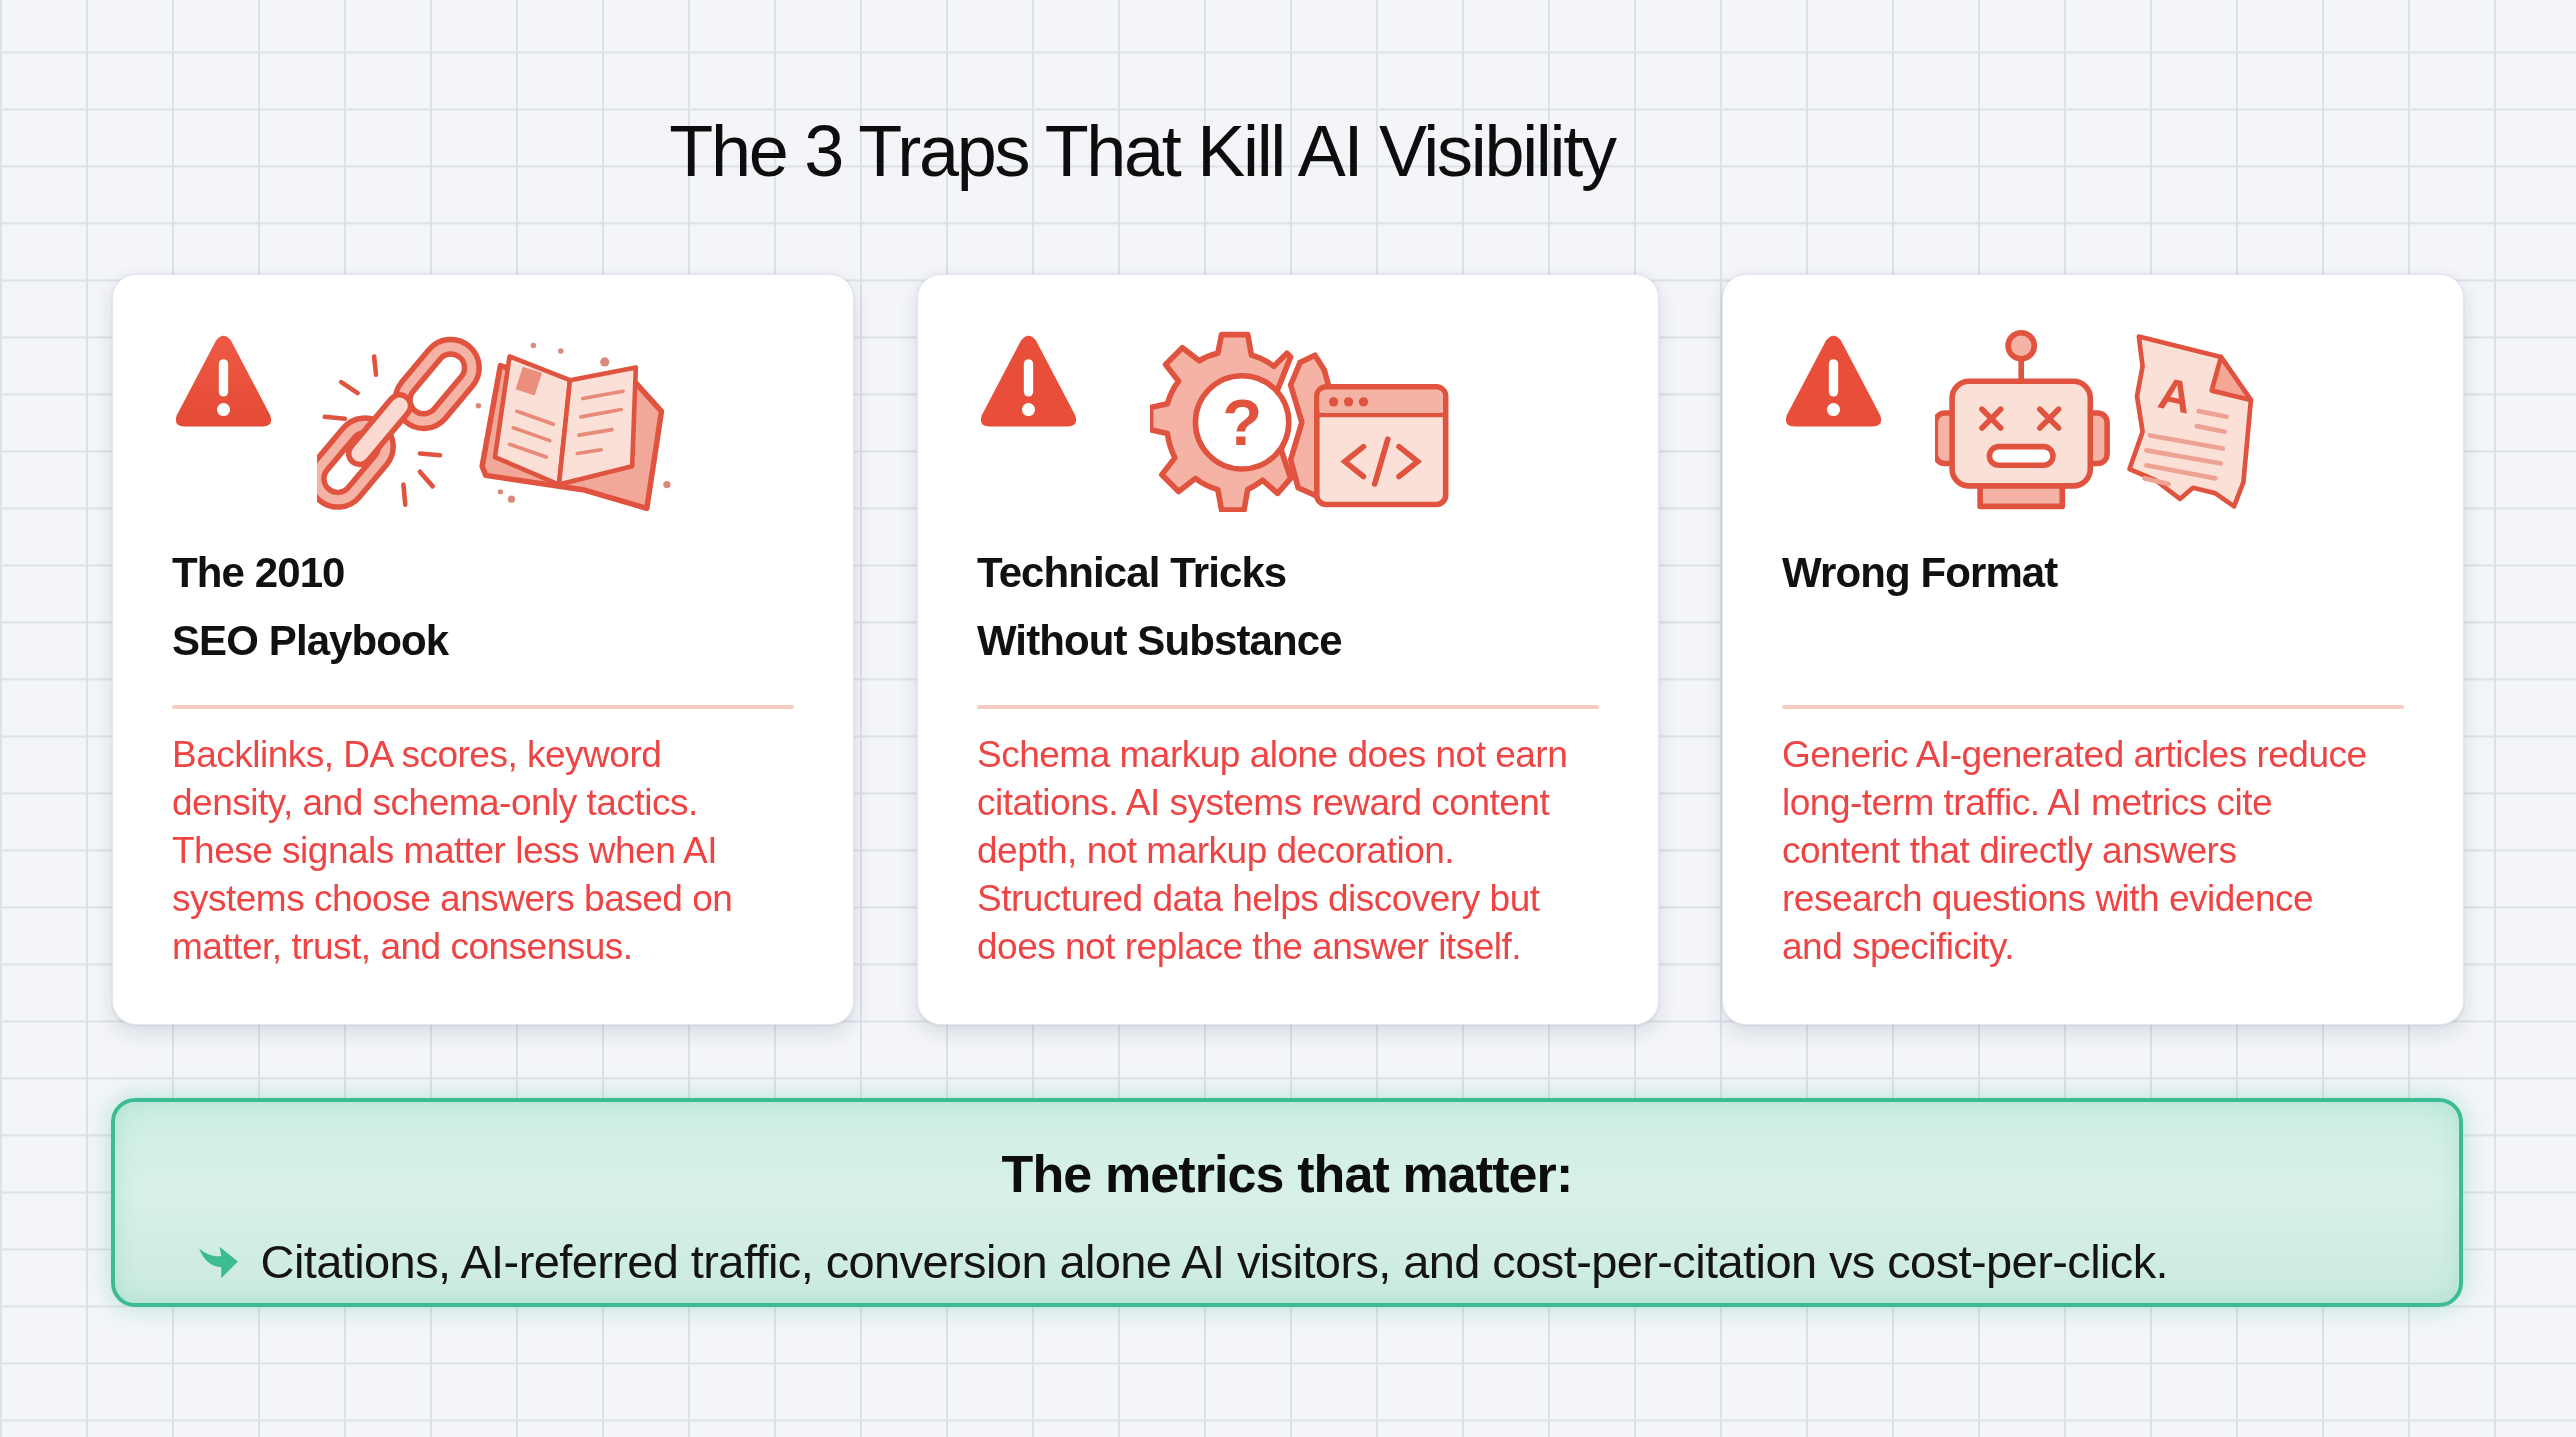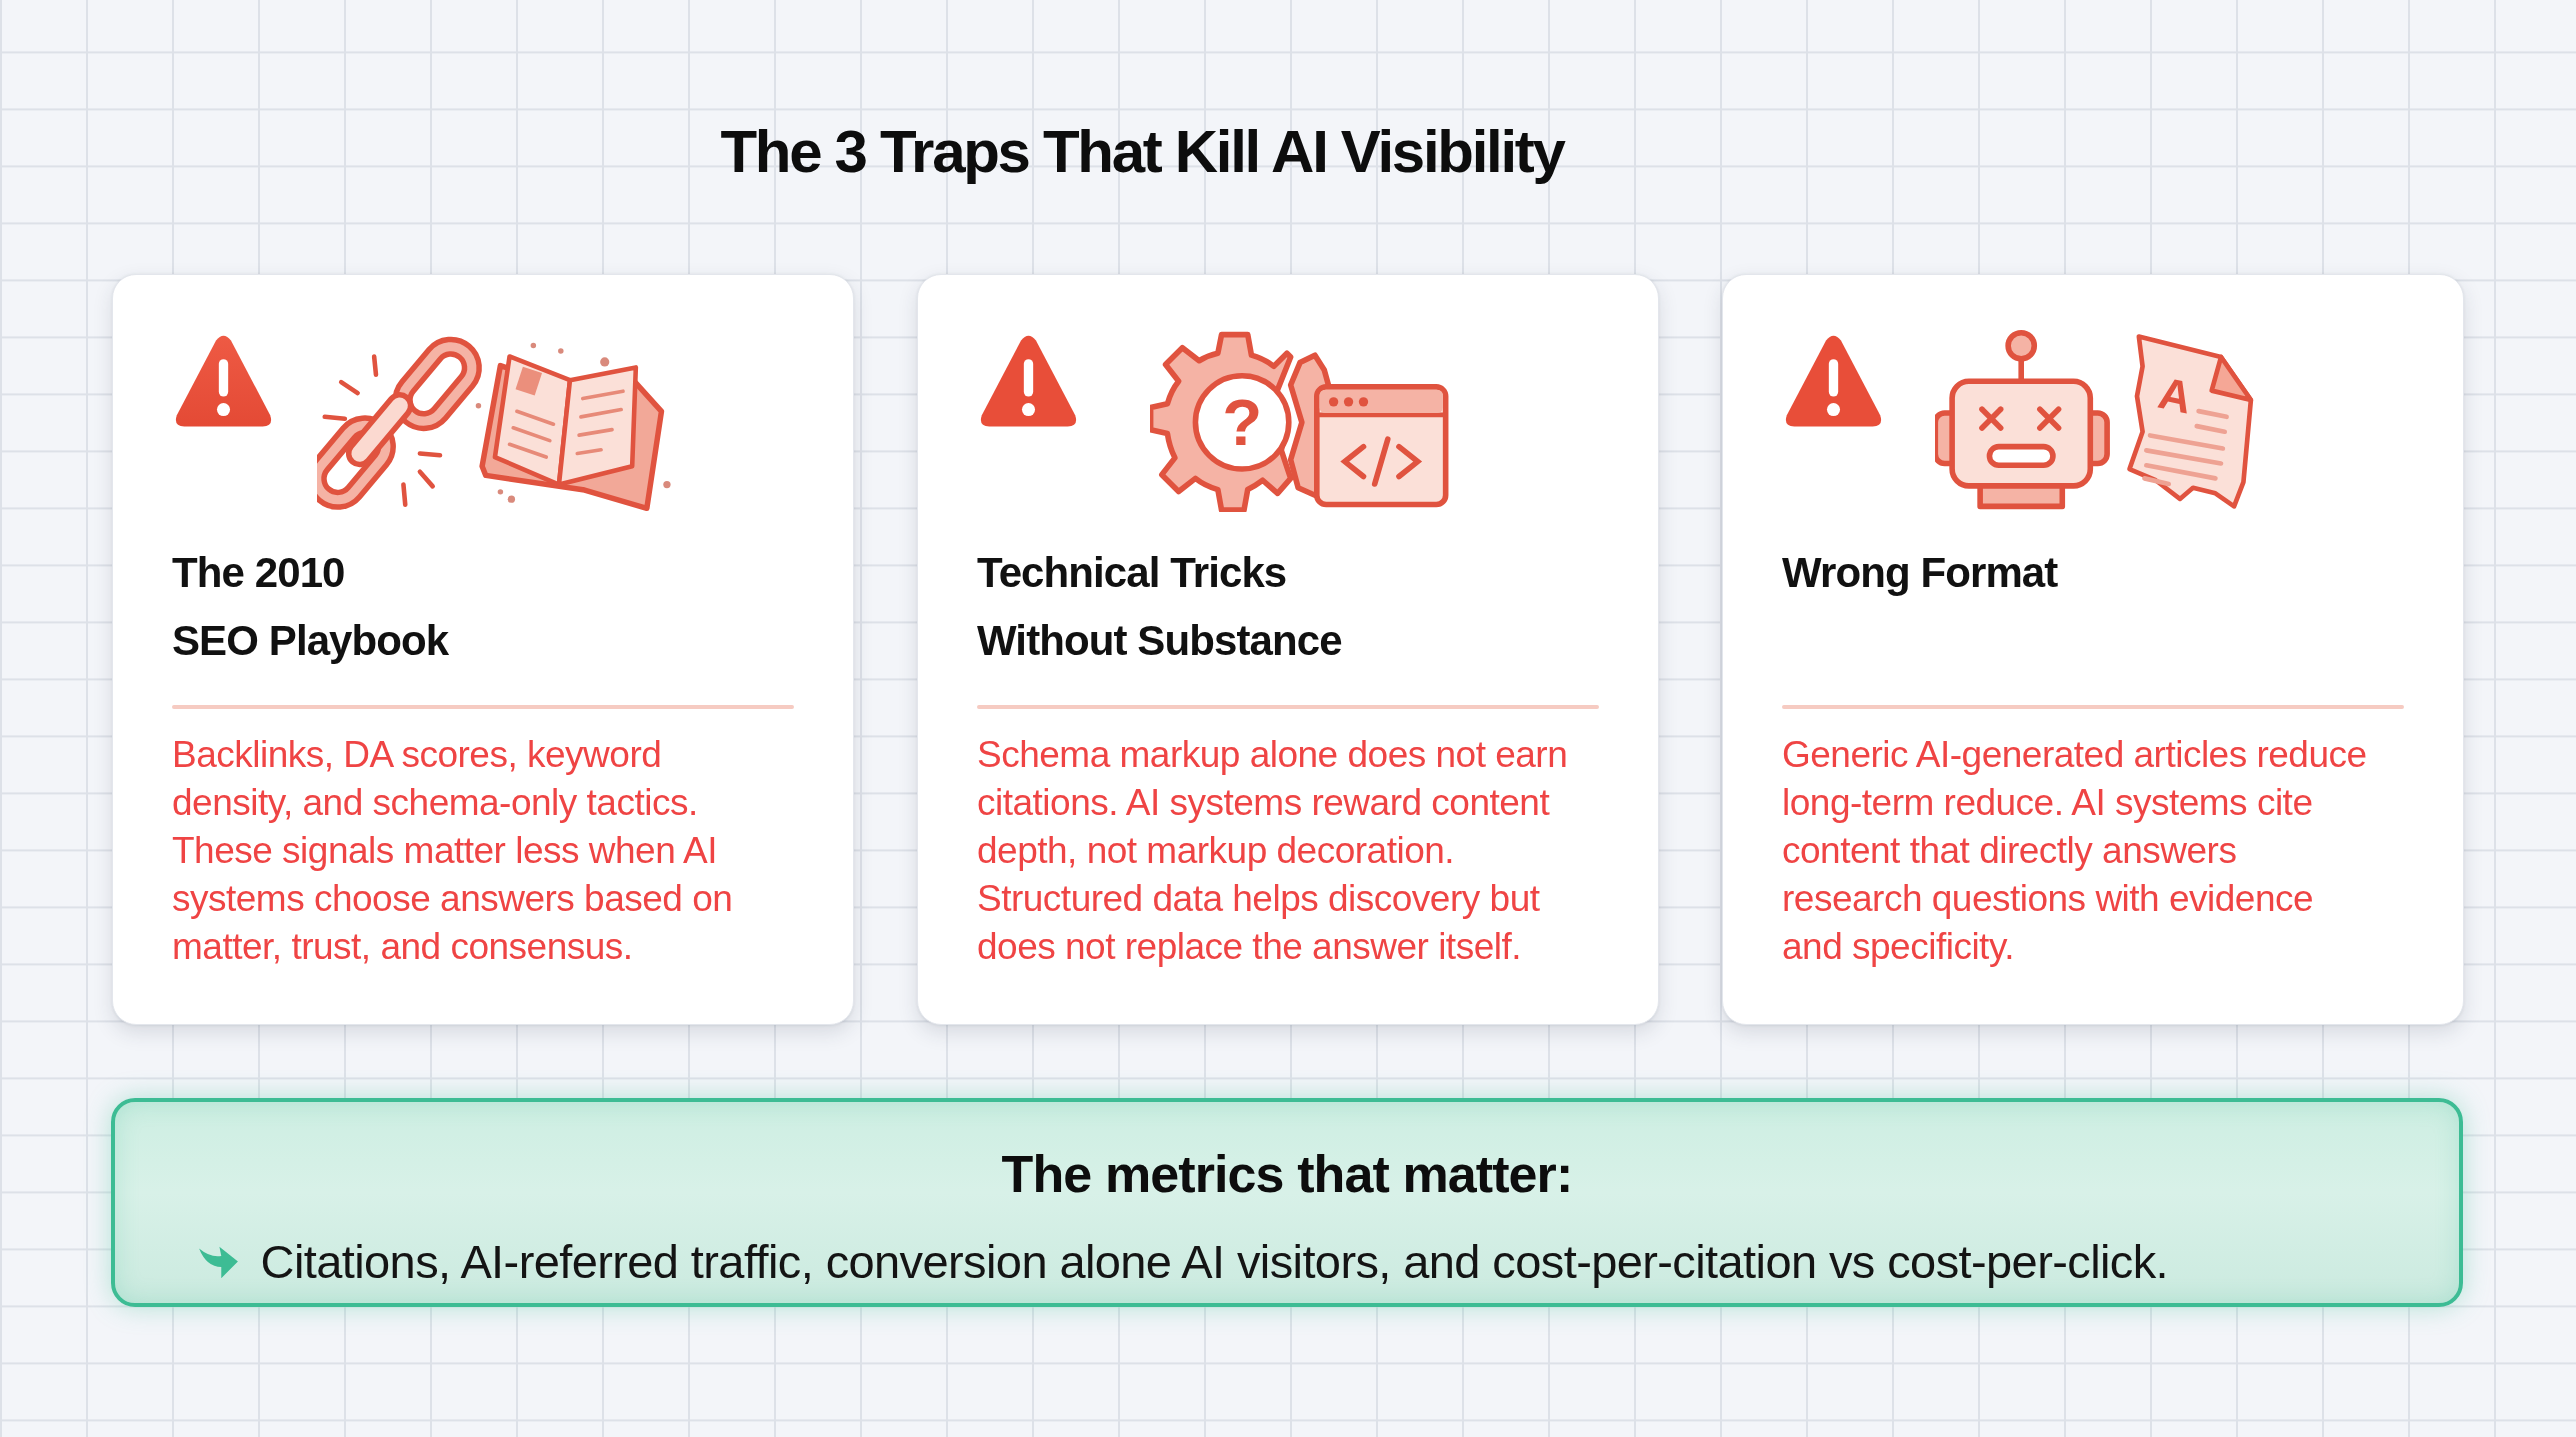--- a/index.html
+++ b/index.html
@@ -9,21 +9,21 @@
     background-image:
       linear-gradient(to right, #dde1e8 0, #dde1e8 1.9px, transparent 1.9px),
       linear-gradient(to bottom, #dde1e8 0, #dde1e8 1.9px, transparent 1.9px);
     background-size: 86px 57px;
     background-position: 0 -5.6px;
     font-family: "Liberation Sans", sans-serif;
     color: #111111;
   }
   .page-title {
     position: absolute; left: 0; top: 86px; width: 2284px;
-    text-align: center; font-weight: 700; font-size: 60px;
+    text-align: center; font-weight: 400; font-size: 72px;
     letter-spacing: -2.3px; line-height: 131px; color: #0d0d0d;
   }
   .card {
     position: absolute; top: 274px; width: 742px; height: 751px;
     background: #ffffff; border-radius: 24px;
     border: 1.9px solid #e3e6ec;
     box-shadow: 0 7.5px 20.6px rgba(40, 50, 70, 0.13), 0 0.9px 2.8px rgba(40,50,70,0.08);
     box-sizing: border-box;
   }
   .card .warn { position: absolute; left: 60px; top: 58px; width: 101px; height: 99px; }
@@ -210,21 +210,21 @@
           <line x1="224" y1="160" x2="250" y2="166"></line>
       </g>
     </g>
   </svg>
   <div class="card-title">
     <div>Wrong Format</div>
   </div>
   <div class="card-divider"></div>
   <div class="card-body">
     <div>Generic AI-generated articles reduce</div>
-    <div>long-term reduce. AI systems cite</div>
+    <div>long-term traffic. AI metrics cite</div>
     <div>content that directly answers</div>
     <div>research questions with evidence</div>
     <div>and specificity.</div>
   </div>
 </div>
 
 <div class="banner">
   <div class="banner-title">The metrics that matter:</div>
   <div class="banner-row">
     <svg class="arrow" viewBox="0 0 46 40">

